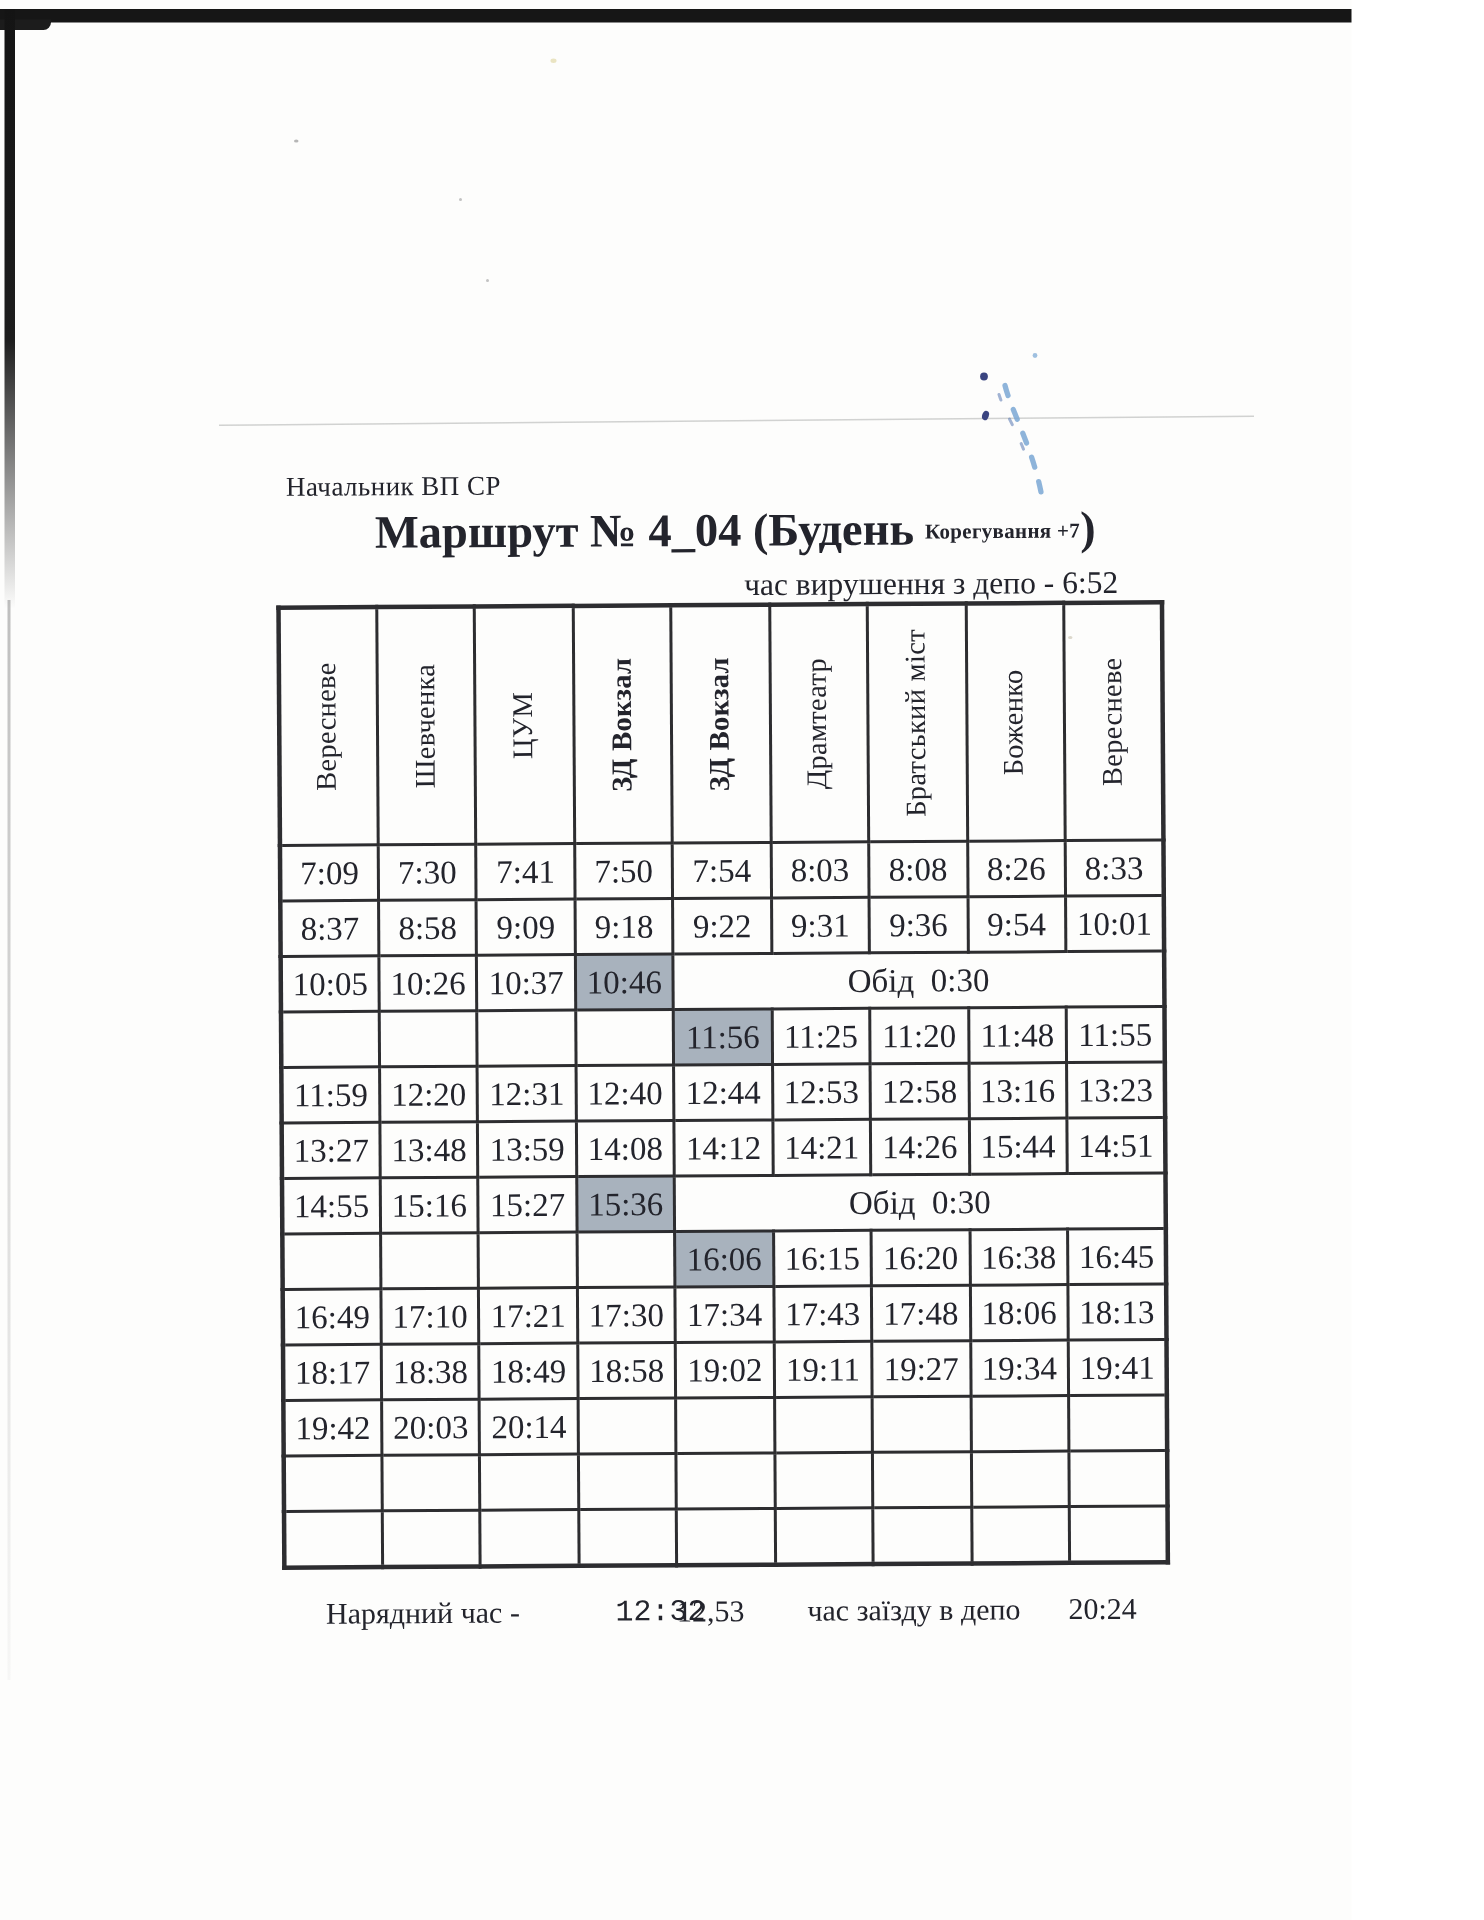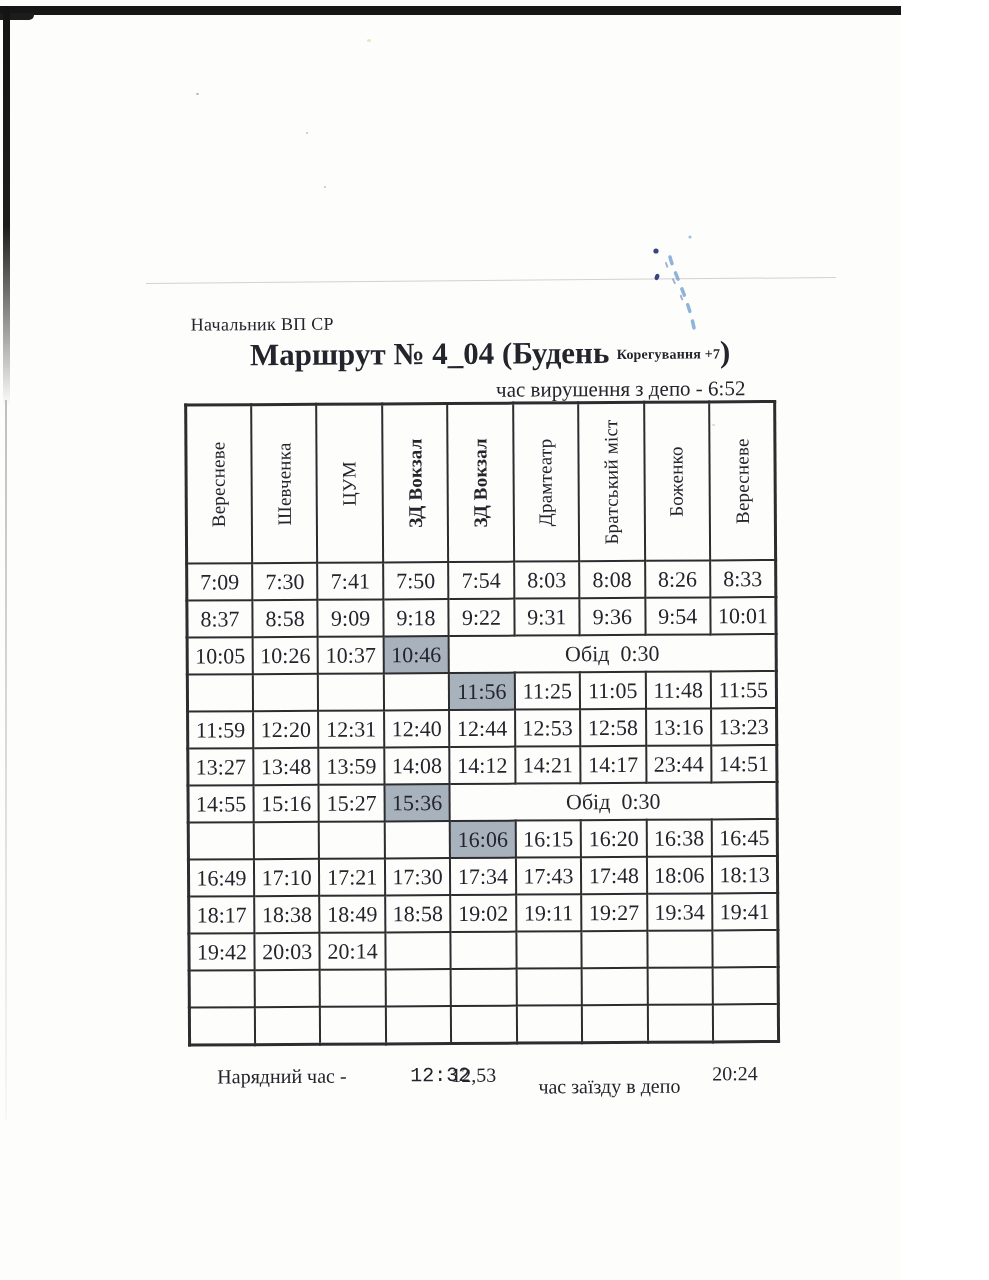--- a/index.html
+++ b/index.html
@@ -46,21 +46,21 @@
   .timetable thead .vert.bold{font-weight:700;}
   .timetable tbody td{height:35px;font-size:22px;line-height:35px;white-space:pre;}
   .timetable tbody td.hl{background:var(--hl,#a8b2bd);margin-top:16px;}
   .timetable tbody td.lunch{font-size:22px;}
   
   .footer{position:absolute;left:0;top:1064px;width:989px;height:30px;font-size:20px;}
   .footer span{position:absolute;white-space:nowrap;}
   .f1{left:215px;text-align:right;}
   .f2{left:408px;font-family:Liberation Mono, monospace;}
   .f3{left:449px;}
-  .f4{left:536px;margin-top:12px;}
+  .f4{left:536px;}
   .f5{left:710px;}
 </style>
 </head>
 <body>
 
 <div class="sheet" style="--hl: #a8b2bd; --border: #2d2d30; --ink: #23242c;">
 
   <div class="scan-topbar"></div>
   <div class="scan-topbar-step"></div>
   <div class="scan-leftbar"></div>
@@ -151,21 +151,21 @@
             <td class="hl">10:46</td>
             <td colspan="5" class="lunch">Обід  0:30</td>
           </tr>
           <tr>
             <td></td>
             <td></td>
             <td></td>
             <td></td>
             <td class="hl">11:56</td>
             <td>11:25</td>
-            <td>11:05</td>
+            <td>11:20</td>
             <td>11:48</td>
             <td>11:55</td>
           </tr>
           <tr>
             <td>11:59</td>
             <td>12:20</td>
             <td>12:31</td>
             <td>12:40</td>
             <td>12:44</td>
             <td>12:53</td>
@@ -173,22 +173,22 @@
             <td>13:16</td>
             <td>13:23</td>
           </tr>
           <tr>
             <td>13:27</td>
             <td>13:48</td>
             <td>13:59</td>
             <td>14:08</td>
             <td>14:12</td>
             <td>14:21</td>
-            <td>14:17</td>
-            <td>23:44</td>
+            <td>14:26</td>
+            <td>15:44</td>
             <td>14:51</td>
           </tr>
           <tr>
             <td>14:55</td>
             <td>15:16</td>
             <td>15:27</td>
             <td class="hl">15:36</td>
             <td colspan="5" class="lunch">Обід  0:30</td>
           </tr>
           <tr>

